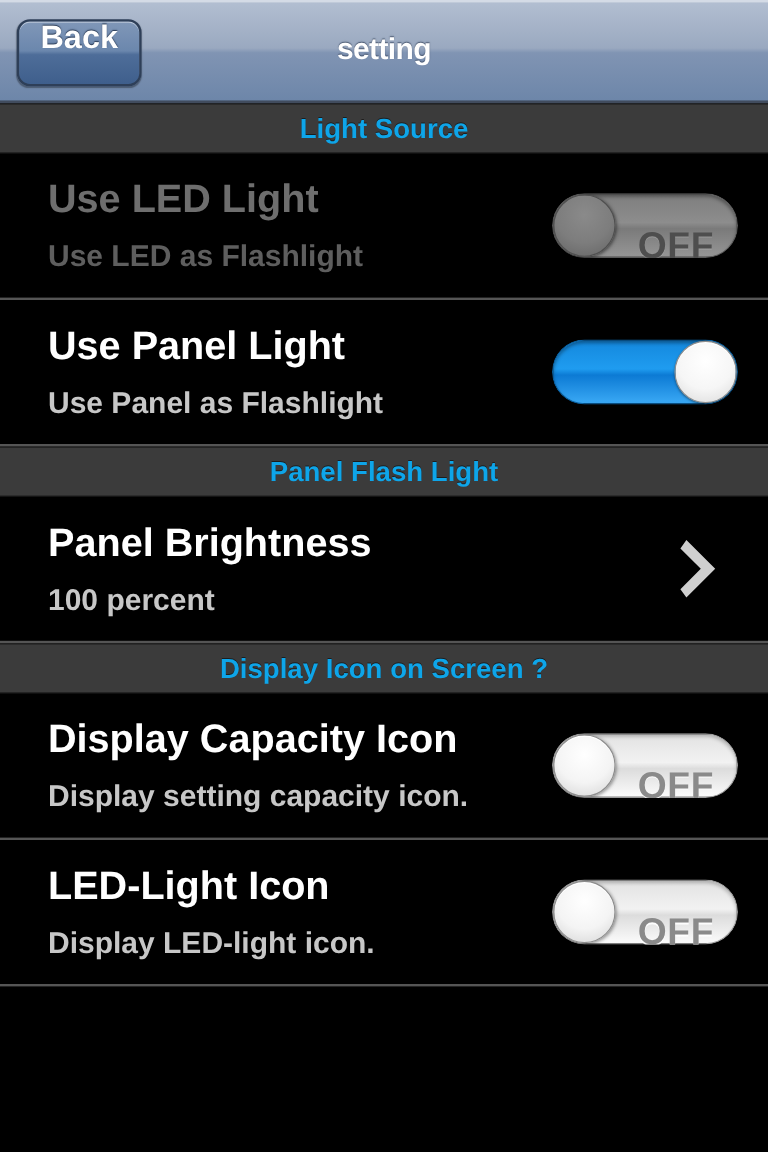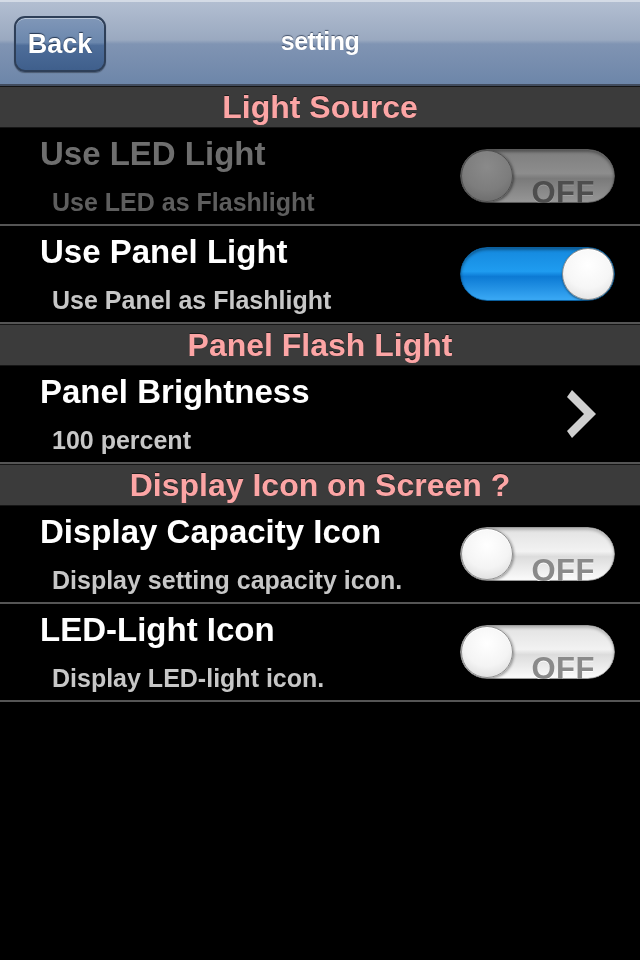--- a/index.html
+++ b/index.html
@@ -46,39 +46,38 @@
     color: #ffffff;
     letter-spacing: -0.5px;
     text-shadow: 0 -1px 1px rgba(40,55,80,0.75);
     line-height: 1;
     padding-bottom: 2px;
   }
   .back-button {
     position: absolute;
     left: 14px;
     top: 16px;
-    width: 92px;
+    width: 104px;
     height: 56px;
     box-sizing: border-box;
     border-radius: 11px;
     background: linear-gradient(to bottom,
                 #7c94b6 0%,
                 #6a86ac 48%,
                 #4f6e99 52%,
                 #456severe 100%);
     background: linear-gradient(to bottom,
                 #8097b8 0%,
                 #6b87ad 47%,
                 #4e6d99 53%,
                 #3f5f8c 100%);
     border: 2px solid #2e3f58;
     box-shadow: inset 0 1px 0 rgba(255,255,255,0.45),
                 0 1px 1px rgba(0,0,0,0.35);
     display: flex;
-    align-items: center;
     justify-content: center;
     cursor: pointer;
   }
   .back-label {
     font-size: 27px;
     font-weight: bold;
     color: #ffffff;
     text-shadow: 0 -1px 1px rgba(25,40,65,0.85);
     line-height: 1;
   }
@@ -88,32 +87,32 @@
     height: 42px;
     background: #3b3b3b;
     border-top: 1px solid #151515;
     border-bottom: 1px solid #151515;
     display: flex;
     align-items: center;
     justify-content: center;
     box-sizing: border-box;
   }
   .section-header-label {
-    font-size: 32px;
-    font-weight: bold;
-    color: #fca5a5;
+    font-size: 23px;
+    font-weight: bold;
+    color: #0ea5e9;
     line-height: 1;
     text-shadow: 0 -1px 0 rgba(0,0,0,0.5);
     text-align: center;
   }
 
   
   .row {
     position: relative;
-    height: 98px;
+    height: 122px;
     background: #000000;
     border-bottom: 2px solid #555555;
     box-sizing: border-box;
     display: flex;
     align-items: center;
     cursor: pointer;
   }
   .row:last-child { border-bottom: 2px solid #555555; }
   .row-text {
     padding-left: 40px;
@@ -128,21 +127,20 @@
     line-height: 1;
     margin-bottom: 20px;
     white-space: nowrap;
   }
   .row-subtitle {
     font-size: 25px;
     font-weight: bold;
     color: #c7c7c7;
     line-height: 1;
     white-space: nowrap;
-    margin-left: 12px;
   }
   .row.disabled .row-title { color: #6e6e6e; }
   .row.disabled .row-subtitle { color: #5e5e5e; }
 
   
   .switch {
     position: absolute;
     right: 25px;
     top: 50%;
     margin-top: -27px;

